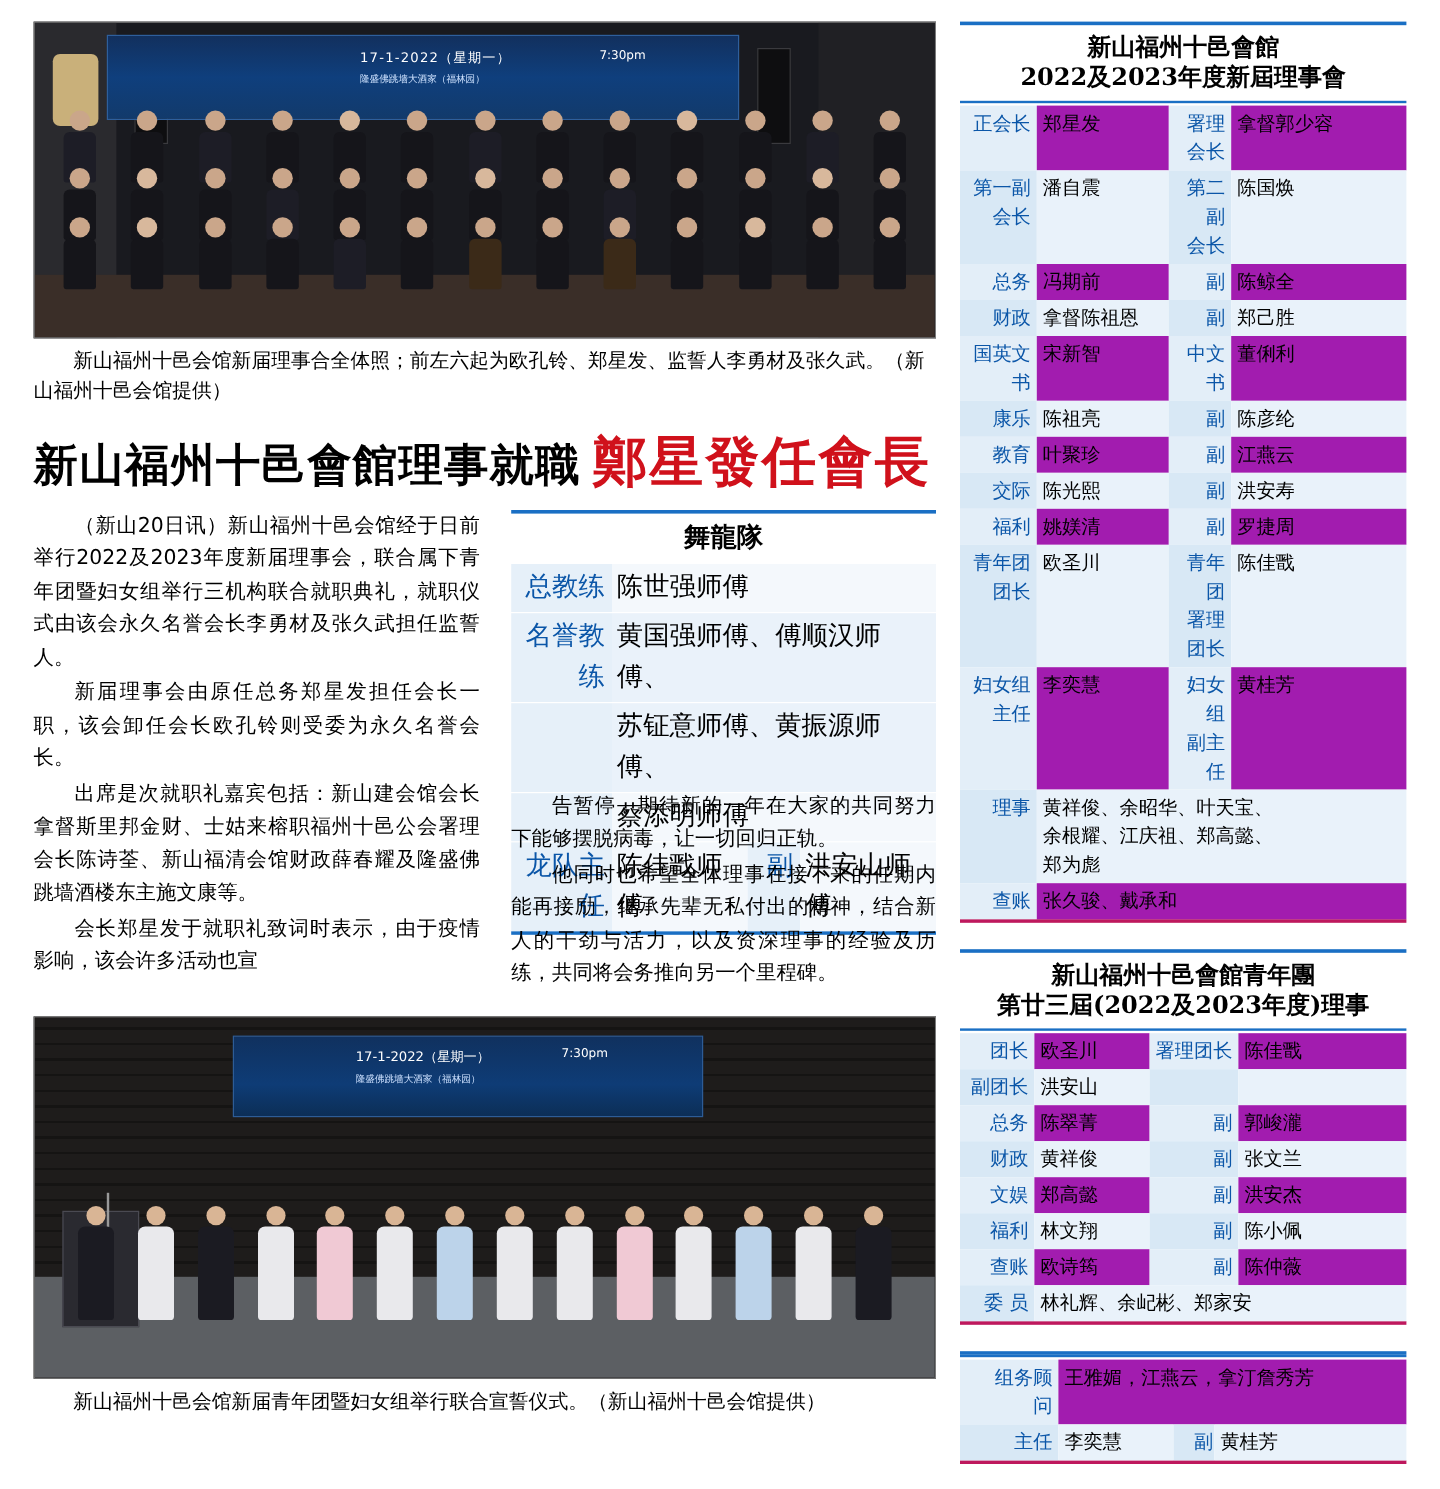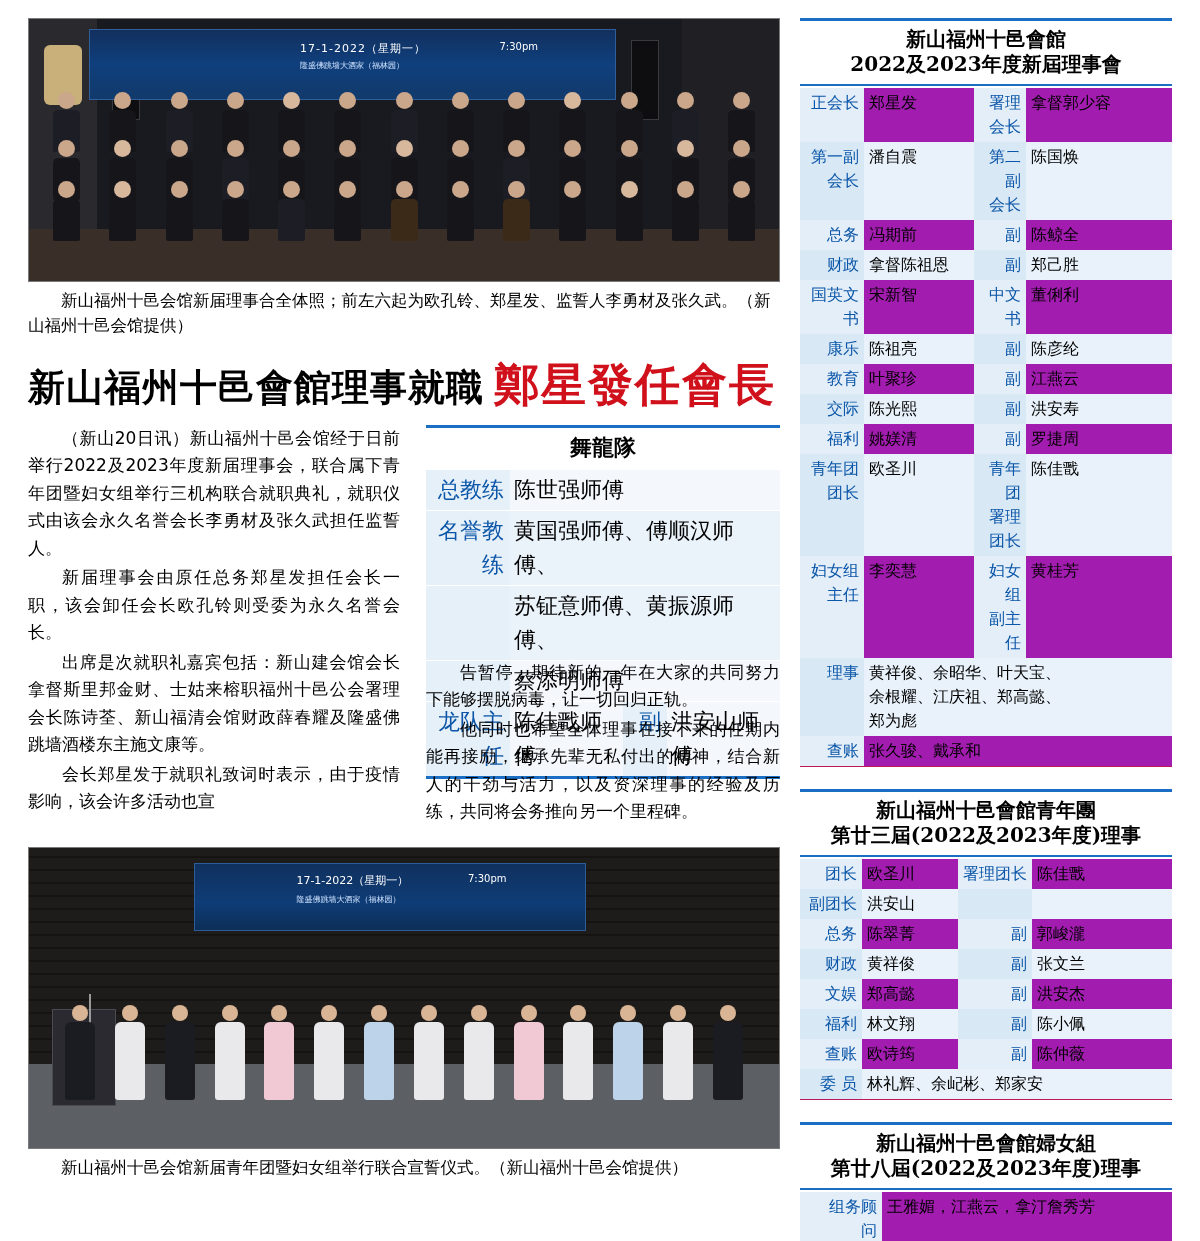--- a/index.html
+++ b/index.html
@@ -80,21 +80,21 @@
   .dragon{position:absolute;left:398px;top:0;width:354px;border-top:3px solid #1a6fc4;border-bottom:3px solid #1a6fc4;}
   .dragon h3{margin:0;padding:5px 0 6px;text-align:center;font-size:22px;font-family:"DejaVu Serif","Liberation Serif",serif;font-weight:bold;}
   .drow{display:flex;font-size:22px;line-height:1.55;border-top:1px solid #fff;}
   .drow .k{width:84px;flex:none;text-align:right;padding:3px 6px 3px 4px;color:#0b56a8;background:#e6f0f9;box-sizing:border-box;}
   .drow .v{flex:1;padding:3px 4px;background:#f4f8fc;}
   .drow.alt .v{background:#eaf2fa;}
   .drow.split{align-items:stretch;}
   .drow .k2{width:44px;flex:none;text-align:right;padding:3px 6px 3px 4px;color:#0b56a8;background:#e6f0f9;box-sizing:border-box;}
 
   
-  .tbl{border-top:3px solid #1a6fc4;border-bottom:1px solid #be185d;margin-bottom:22px;background:#fff;}
+  .tbl{border-top:3px solid #1a6fc4;border-bottom:3px solid #be185d;margin-bottom:22px;background:#fff;}
   .tbl .title{text-align:center;font-family:"DejaVu Serif","Liberation Serif",serif;font-weight:bold;
               font-size:20px;line-height:1.25;padding:6px 4px 7px;}
   .tbl .sep{height:2px;background:#1a6fc4;margin:0 0 2px;}
   .tr{display:flex;font-size:16px;line-height:1.5;}
   .tr .lbl{flex:none;text-align:right;color:#0b56a8;background:#e3eef8;padding:3px 5px;box-sizing:border-box;}
   .tr .val{flex:1;background:#a21caf;padding:3px 5px;box-sizing:border-box;}
   .tr.zeb .lbl{background:#d8e8f5;}
   .tr.zeb .val{background:#e9f2fa;}
   .t1 .lbl{width:64px;}
   .t1 .lbl2{width:52px;}
@@ -557,24 +557,20 @@
         <div class="lbl lbl2">副</div>
         <div class="val">陈仲薇</div>
       </div>
       <div class="tr zeb">
         <div class="lbl">委 员</div>
         <div class="val wide">林礼辉、余屺彬、郑家安</div>
       </div>
     </div>
 
     <div class="tbl t3">
-      <div class="title">
-        <div>新山福州十邑會館婦女組</div>
-        <div>第廿八屆(2022及2023年度)理事</div>
-      </div>
       <div class="sep"></div>
 
       <div class="tr">
         <div class="lbl">组务顾问</div>
         <div class="val wide">王雅媚，江燕云，拿汀詹秀芳</div>
       </div>
       <div class="tr zeb">
         <div class="lbl">主任</div>
         <div class="val val1">李奕慧</div>
         <div class="lbl lbl2">副</div>

